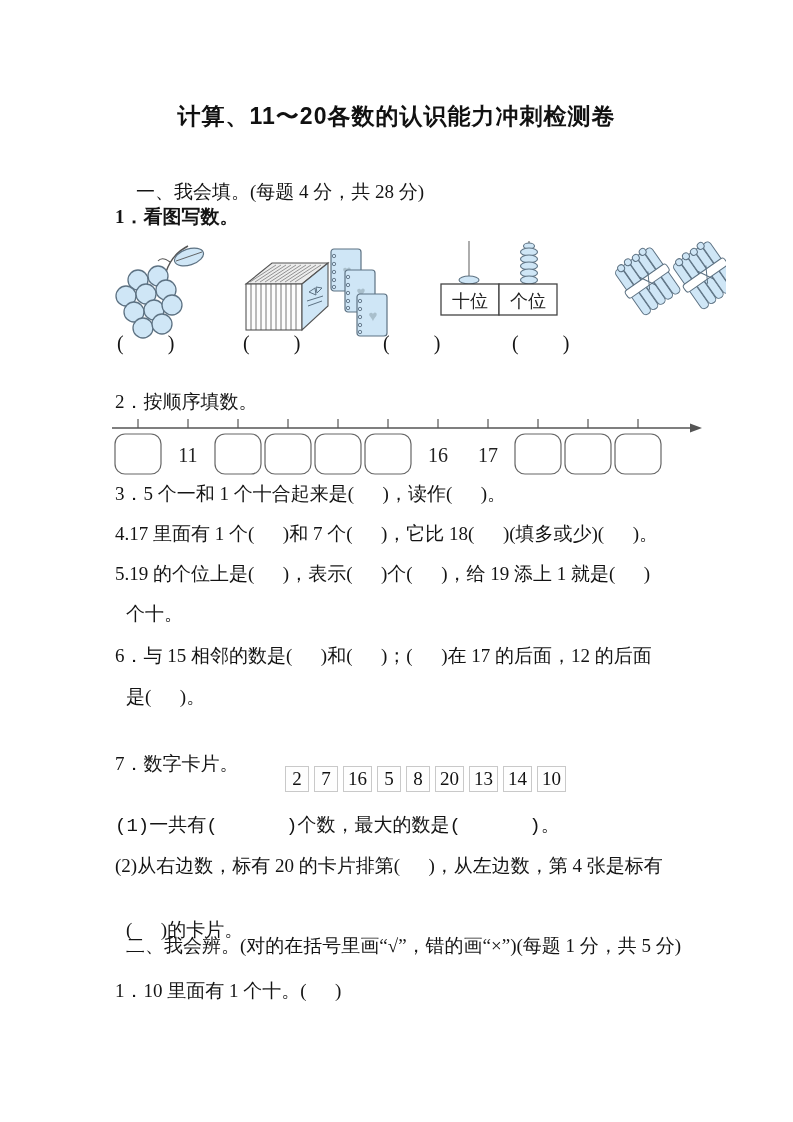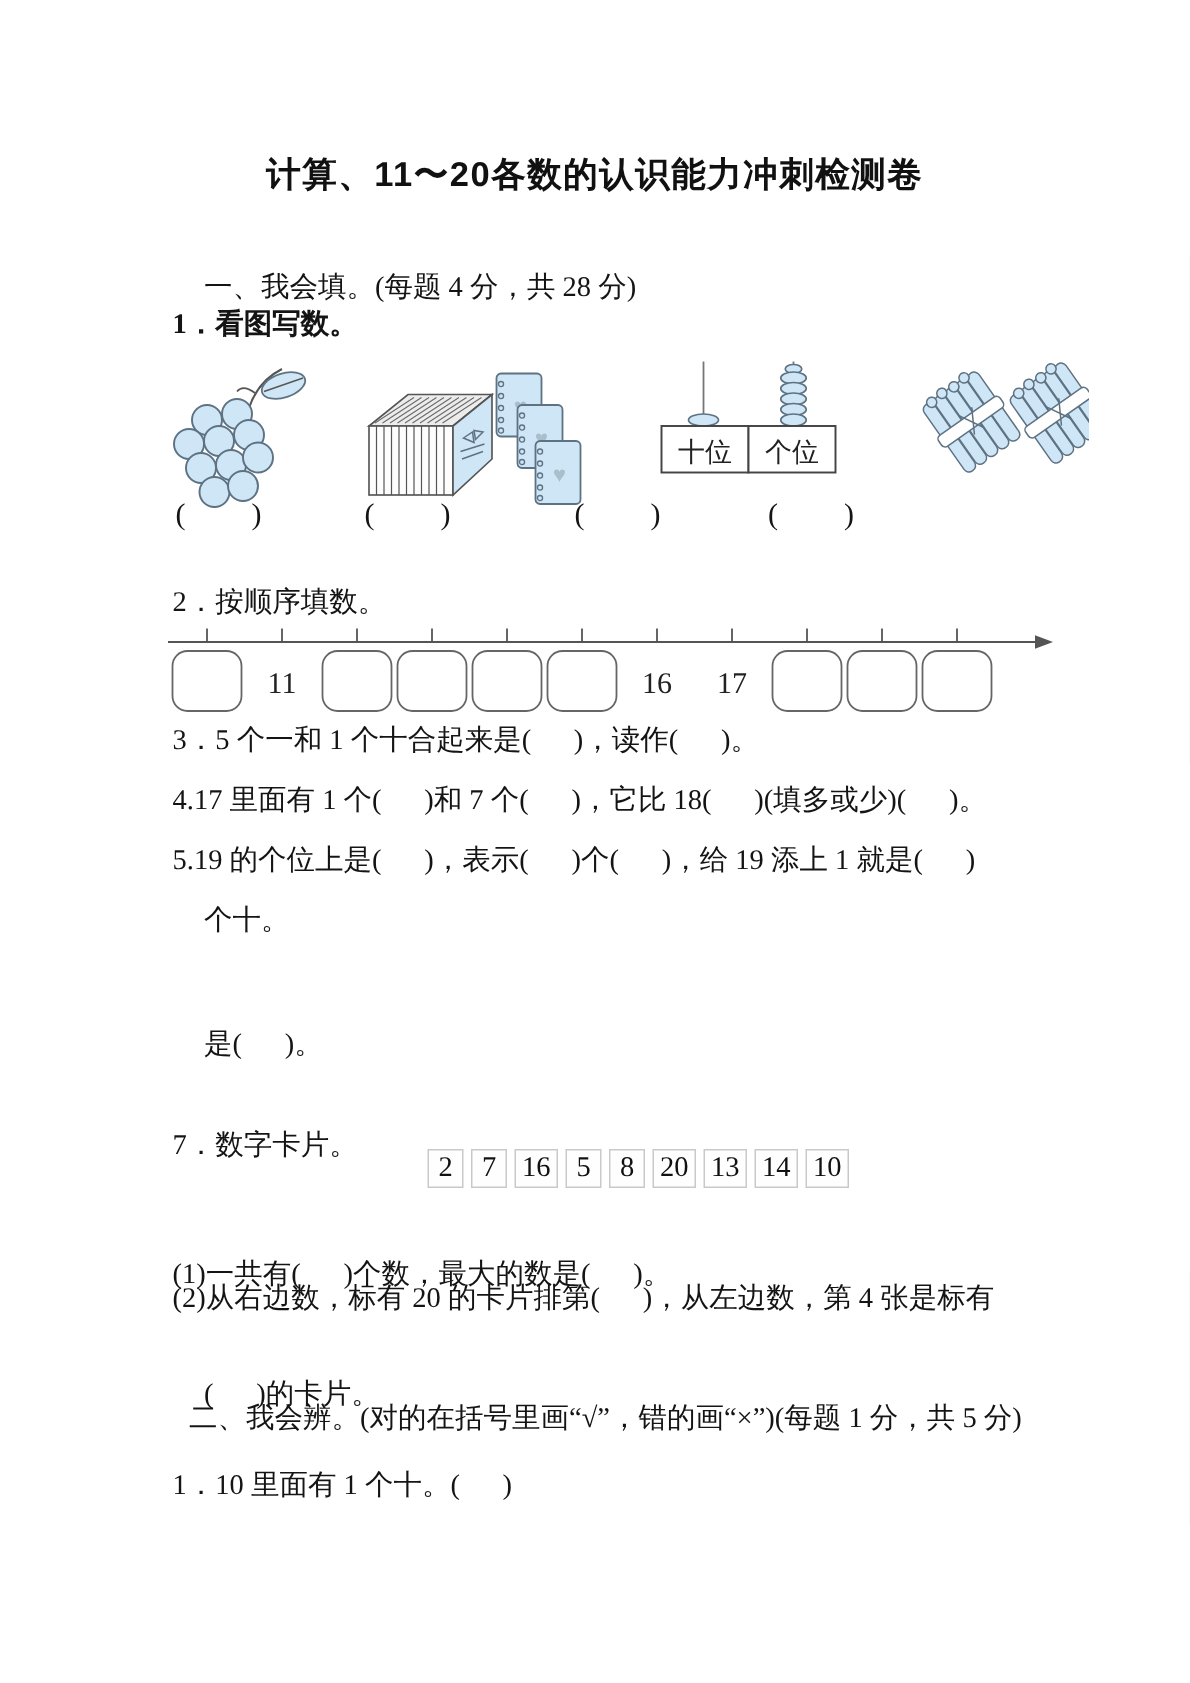--- a/index.html
+++ b/index.html
@@ -6,21 +6,21 @@
   .page{
     position:relative;width:793px;height:1122px;margin:0 auto;background:#ffffff;
     font-family:"Liberation Serif","DejaVu Serif",serif;color:#141414;overflow:hidden;
   }
   .title{
     position:absolute;top:101px;left:0;width:100%;text-align:center;
     font-family:"Liberation Sans","DejaVu Sans",sans-serif;font-weight:bold;font-size:23px;
     letter-spacing:1px;color:#111;
   }
   .line{position:absolute;font-size:19px;white-space:pre;line-height:24px;}
-  .indent{left:136px;}
+  .indent{left:126px;}
   .figs svg{position:absolute;}
   .blankrow span{position:absolute;font-size:20px;white-space:pre;letter-spacing:2px;}
   .cards{position:absolute;top:766px;left:285px;display:flex;gap:5px;}
   .card{
     border:1px solid #c9c9c9;background:#fefefe;padding:1px 4px;min-width:14px;
     text-align:center;font-size:19px;color:#111;
   }
   .nl{position:absolute;left:106px;top:412px;}
   svg .ln{stroke:#555;fill:none;}
   svg text{font-family:"Liberation Serif","DejaVu Serif",serif;}
@@ -219,35 +219,36 @@
     </g>
     <text x="82" y="50" font-size="20" text-anchor="middle" fill="#222">11</text>
     <text x="332" y="50" font-size="20" text-anchor="middle" fill="#222">16</text>
     <text x="382" y="50" font-size="20" text-anchor="middle" fill="#222">17</text>
   </svg>
 
   <div class="line" style="left:115px;top:482px;">3．5 个一和 1 个十合起来是(      )，读作(      )。</div>
   <div class="line" style="left:115px;top:522px;">4.17 里面有 1 个(      )和 7 个(      )，它比 18(      )(填多或少)(      )。</div>
   <div class="line" style="left:115px;top:562px;">5.19 的个位上是(      )，表示(      )个(      )，给 19 添上 1 就是(      )</div>
   <div class="line indent" style="top:602px;">个十。</div>
+  <div class="line" style="left:115px;top:644px;">6．与 15 相邻的数是(      )和(      )；(      )在 17 的后面，12 的后面</div>
   <div class="line indent" style="top:685px;">是(      )。</div>
   <div class="line" style="left:115px;top:752px;">7．数字卡片。</div>
 
   <div class="cards">
     <div class="card">2</div>
     <div class="card">7</div>
     <div class="card">16</div>
     <div class="card">5</div>
     <div class="card">8</div>
     <div class="card">20</div>
     <div class="card">13</div>
     <div class="card">14</div>
     <div class="card">10</div>
   </div>
 
-  <div class="line" style="left:115px;top:838px;">(1)一共有(      )个数，最大的数是(      )。</div>
+  <div class="line" style="left:115px;top:814px;font-family:Liberation Mono, monospace;">(1)一共有(      )个数，最大的数是(      )。</div>
   <div class="line" style="left:115px;top:854px;">(2)从右边数，标有 20 的卡片排第(      )，从左边数，第 4 张是标有</div>
   <div class="line indent" style="top:894px;margin-top:24px;">(      )的卡片。</div>
 
   <div class="line" style="left:126px;top:934px;">二、我会辨。(对的在括号里画“√”，错的画“×”)(每题 1 分，共 5 分)</div>
   <div class="line" style="left:115px;top:979px;">1．10 里面有 1 个十。(      )</div>
 
 </div>
 
 </body></html>

